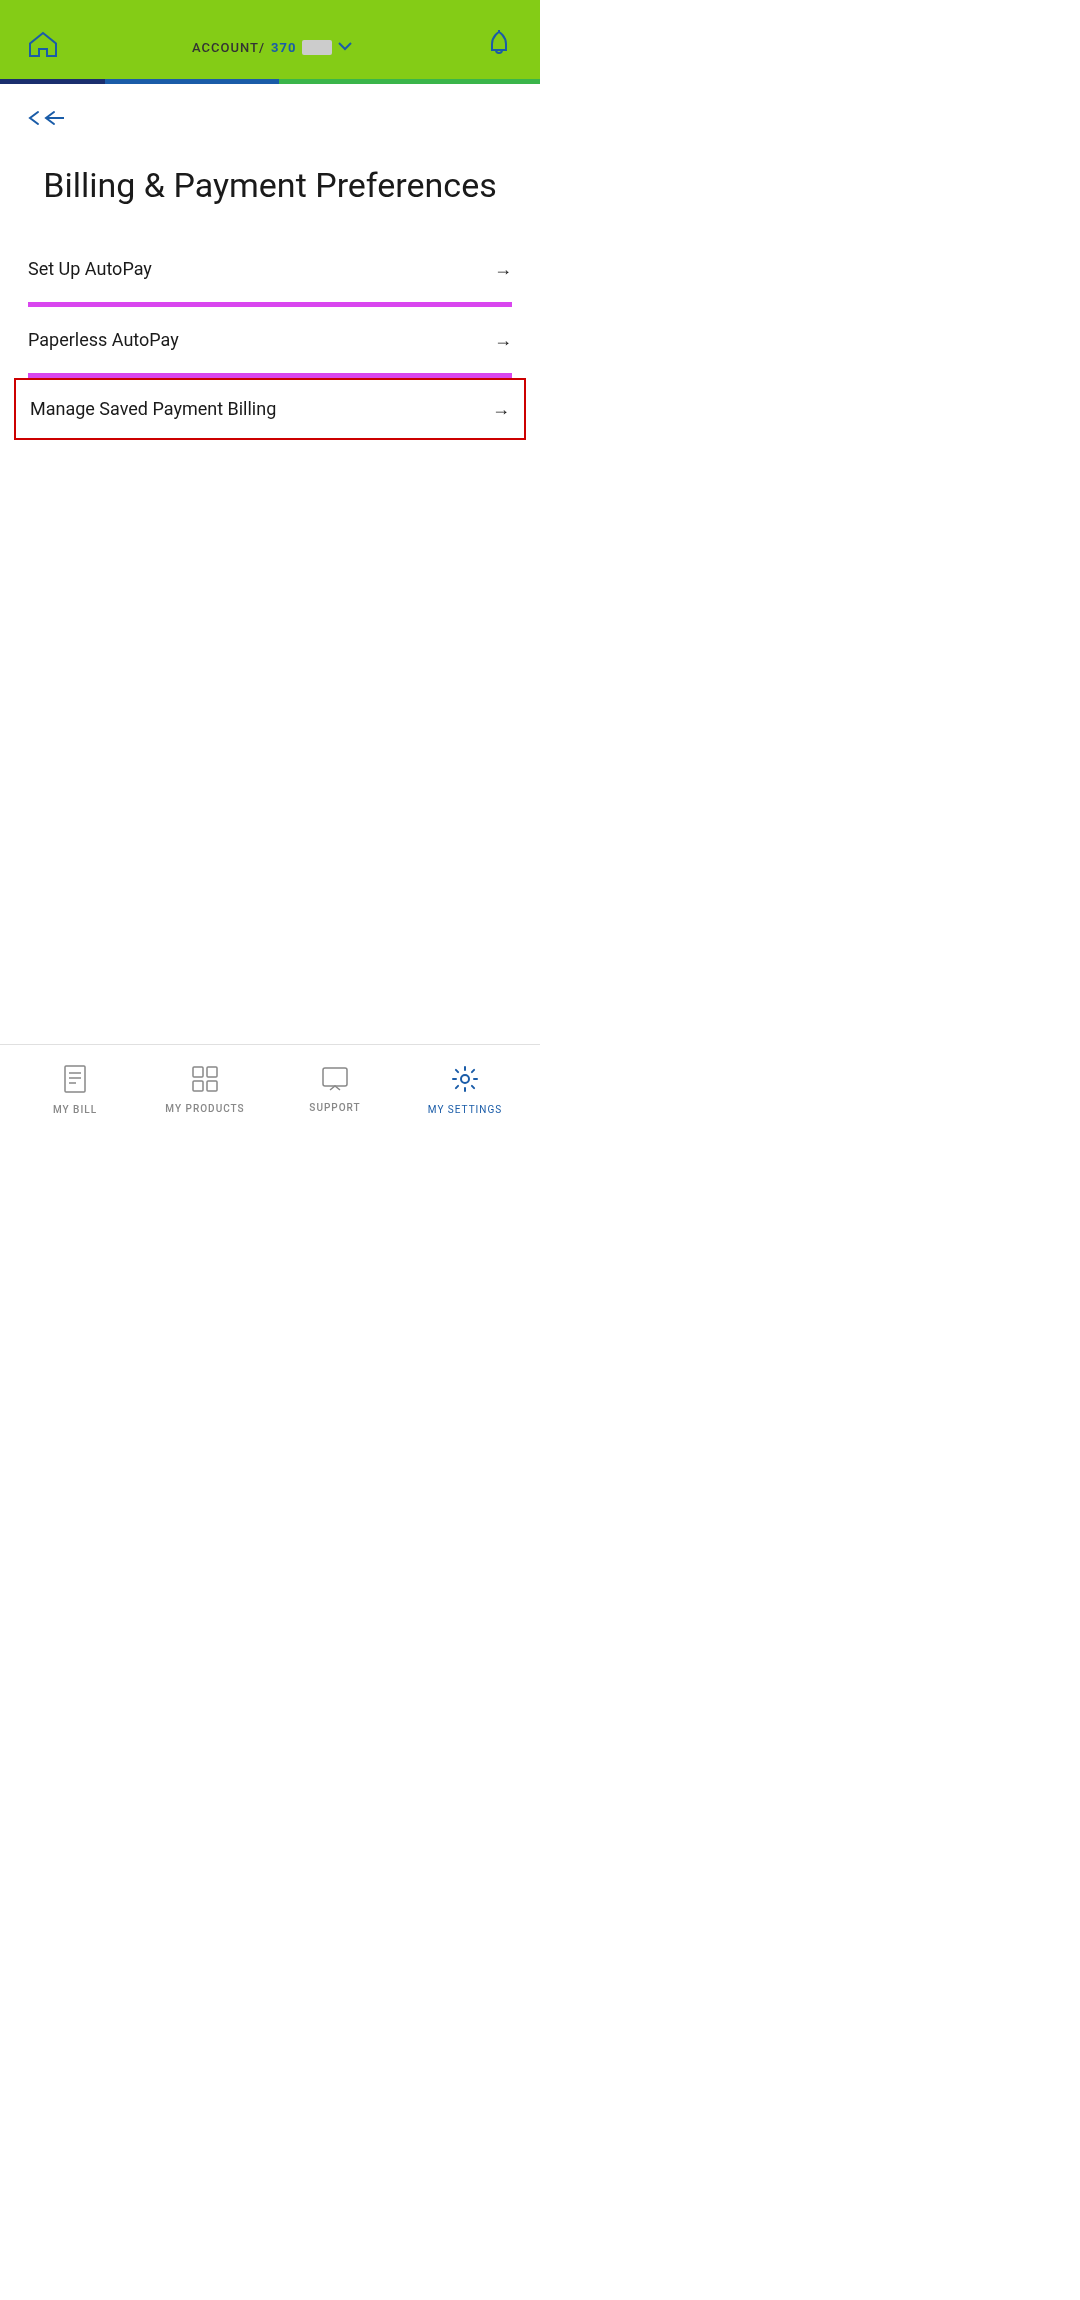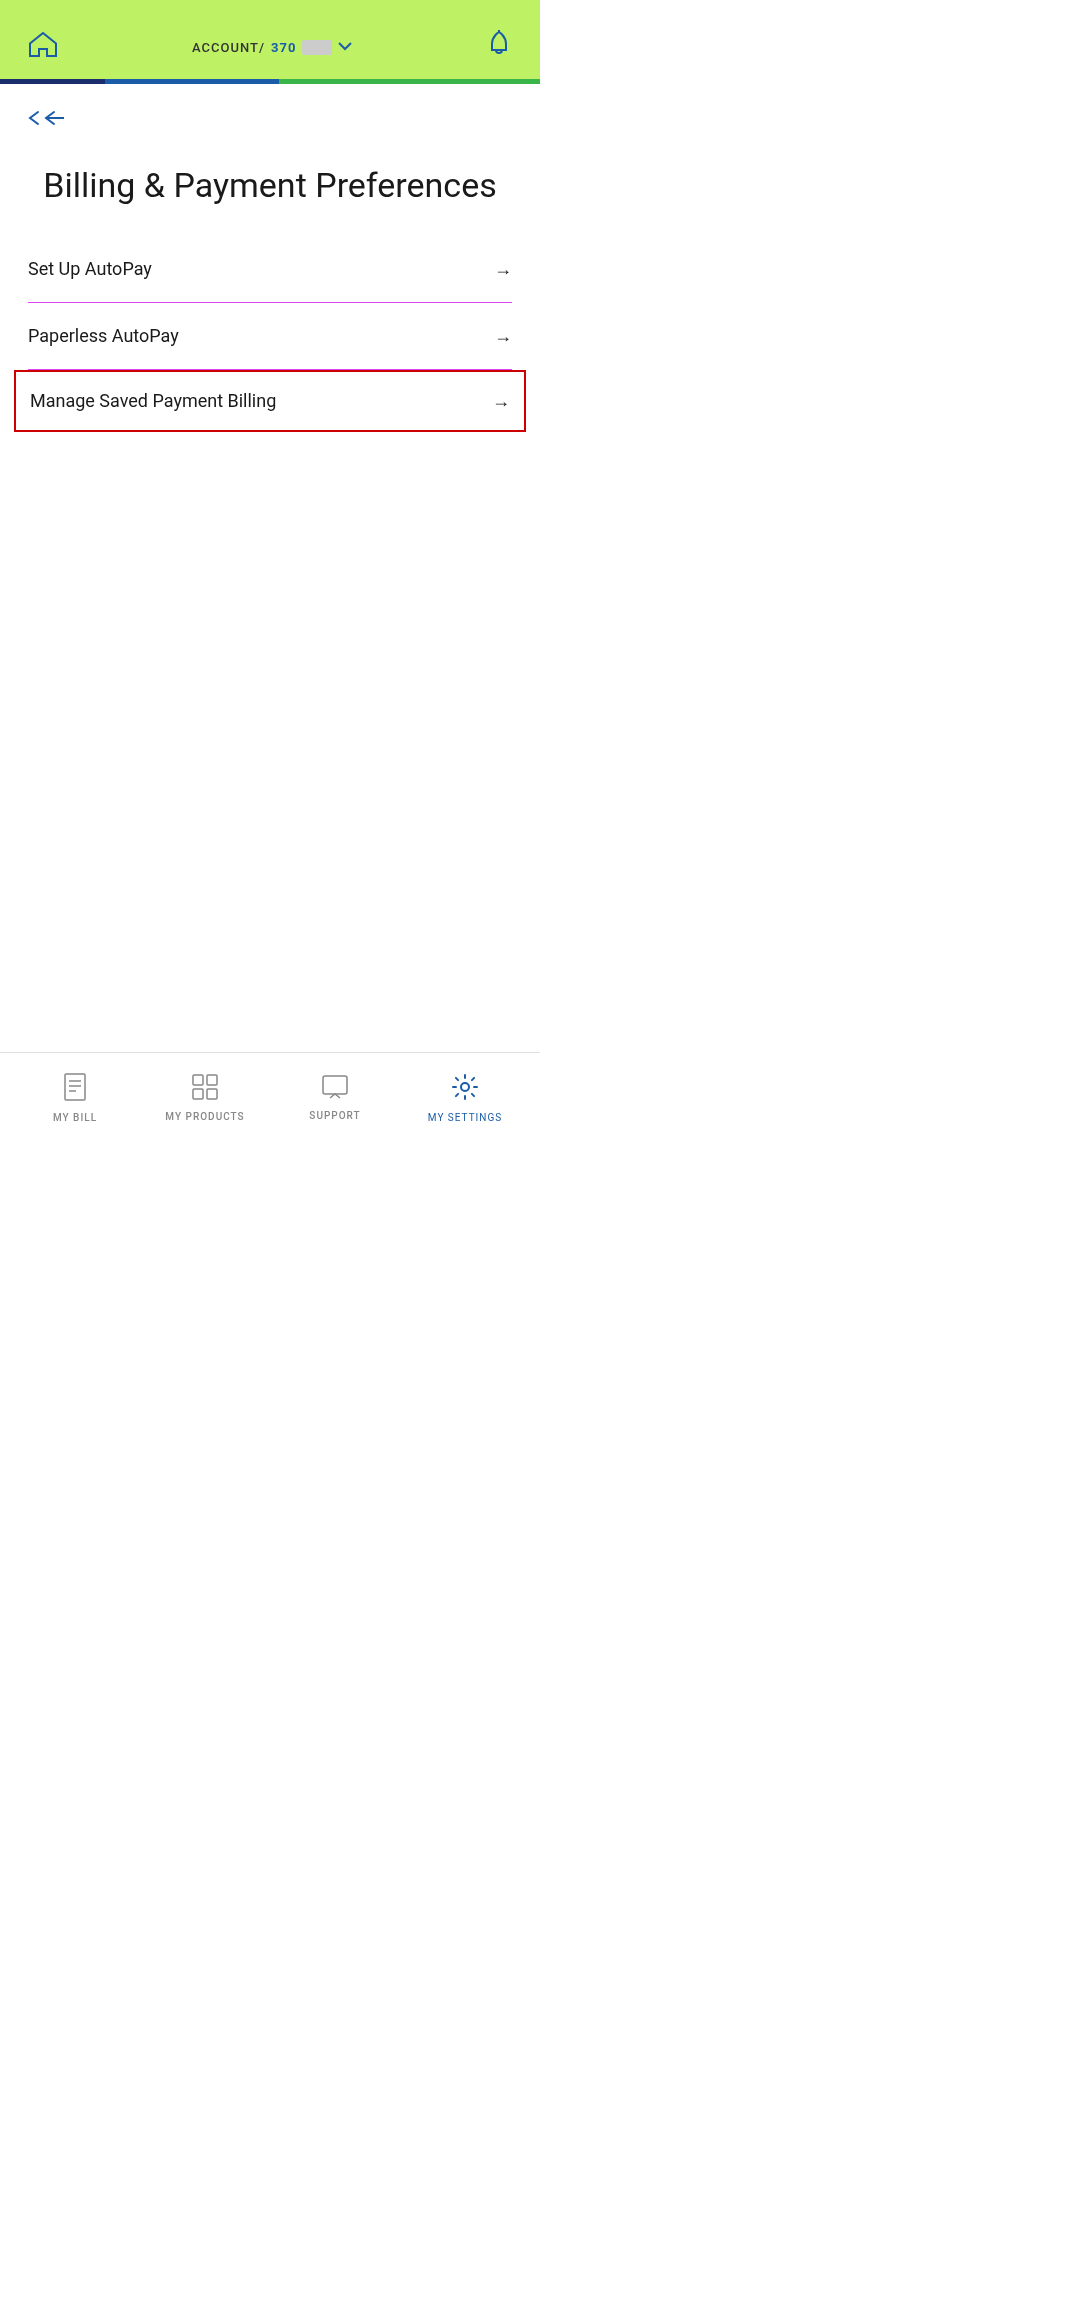--- a/index.html
+++ b/index.html
@@ -17,21 +17,21 @@
       position: relative;
       overflow: hidden;
     }
 
     
     .header {
       display: flex;
       align-items: center;
       justify-content: space-between;
       padding: 30px 28px 15px 28px;
-      background: #bef264;
+      background: #84cc16;
     }
 
     .header-home-icon {
       color: #1a5ca8;
       font-size: 26px;
     }
 
     .header-account {
       display: flex;
       align-items: center;
@@ -114,21 +114,21 @@
     
     .menu-list {
       padding: 0 28px;
     }
 
     .menu-item {
       display: flex;
       align-items: center;
       justify-content: space-between;
       padding: 22px 0;
-      border-bottom: 1px solid #d946ef;
+      border-bottom: 5px solid #d946ef;
       cursor: pointer;
     }
 
     .menu-item-label {
       font-size: 18px;
       color: #1a1a1a;
       font-weight: 400;
     }
 
     .menu-item-arrow {
@@ -140,21 +140,21 @@
     
     .menu-item-highlighted {
       border: 2px solid #cc0000;
       padding: 18px 14px;
       margin: 0 -14px;
     }
 
     
     .bottom-nav {
       position: absolute;
-      bottom: 8px;
+      bottom: 16px;
       left: 0;
       right: 0;
       height: 90px;
       background: #fff;
       border-top: 1px solid #e0e0e0;
       display: flex;
       align-items: center;
       justify-content: space-around;
       padding: 0 10px;
     }

